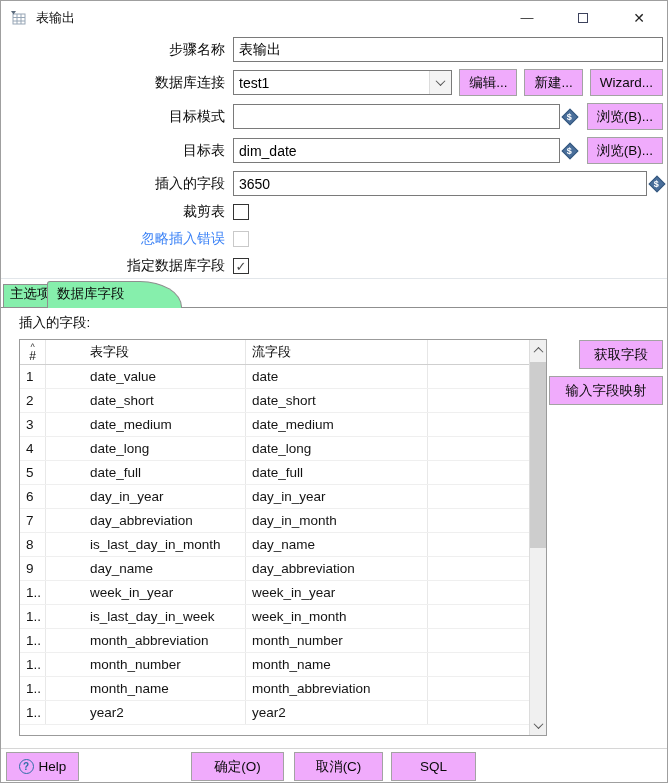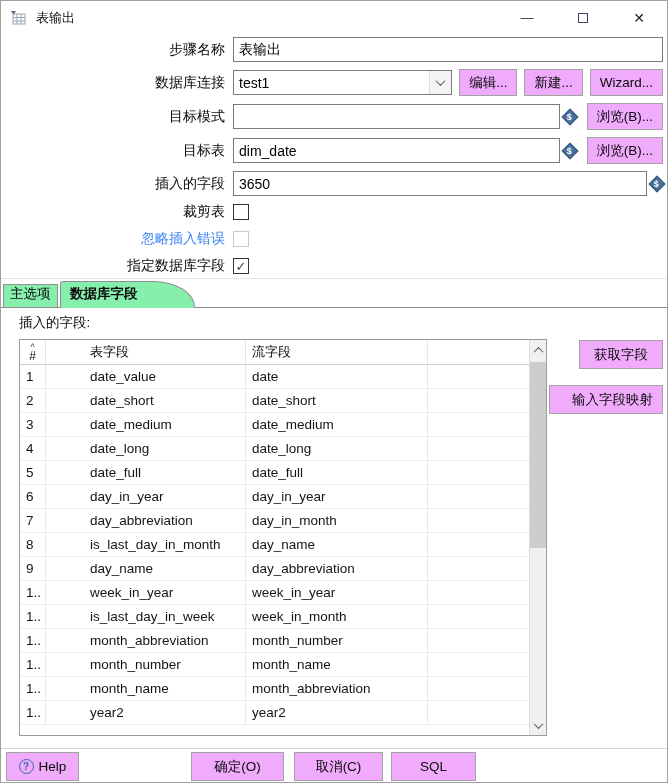--- a/index.html
+++ b/index.html
@@ -49,22 +49,22 @@
               font-size:13px; color:#444; line-height:1; }
   .checkbox.disabled { border-color:#c9c9c9; }
 
   
   .tabstrip { position:absolute; top:280px; left:0; right:0; height:27px; }
   .tabstrip-topline { position:absolute; top:-3px; left:0; right:0; border-top:1px solid #e2e6ea; }
   .tabstrip-line { position:absolute; bottom:0; left:0; right:0; border-bottom:1px solid #8f8f8f; }
   .tab { position:absolute; bottom:0; background:#86efac; font-size:13.5px; color:#0a0a0a;
          display:flex; align-items:flex-end; cursor:default; }
   .tab-plain { left:2px; height:24px; padding:0 6px 4px 6px; border:1px solid #8f8f8f; z-index:1; }
-  .tab-active { left:59px; height:27px; padding:0 56px 5px 9px; border:1px solid #8f8f8f;
-                border-bottom:none; border-radius:3px 42px 0 0 / 3px 26px 0 0; z-index:2;font-weight:bold; }
+  .tab-active { left:46px; height:27px; padding:0 56px 5px 9px; border:1px solid #8f8f8f;
+                border-bottom:none; border-radius:3px 42px 0 0 / 3px 26px 0 0; z-index:2; }
 
   
   .caption { position:absolute; top:313px; left:18px; font-size:13.5px; color:#0a0a0a; }
 
   .ftable { position:absolute; left:18px; top:338px; width:528px; height:397px;
             border:1px solid #9b9b9b; background:#fff; }
   .tgrid { position:absolute; left:0; top:0; right:17px; bottom:0; overflow:hidden; }
   .thead { display:flex; height:25px; border-bottom:1px solid #cfcfcf; align-items:stretch; }
   .thcell { font-size:13px; color:#0a0a0a; display:flex; align-items:center; padding-left:6px;
             border-right:1px solid #e6e6e6; }
@@ -84,21 +84,21 @@
   .sb-btn { position:absolute; left:0; width:16px; height:20px; display:flex;
             align-items:center; justify-content:center; }
   .sb-up { top:0; } .sb-down { bottom:0; }
   .sb-chev-up { width:7px; height:7px; border-left:1.6px solid #555; border-top:1.6px solid #555;
                 transform:rotate(45deg) translate(1px,1px); }
   .sb-chev-down { width:7px; height:7px; border-left:1.6px solid #555; border-bottom:1.6px solid #555;
                   transform:rotate(-45deg) translate(1px,-1px); }
   .sb-thumb { position:absolute; left:0; width:16px; top:22px; height:186px; background:#cdcdcd; }
 
   .btn-get { position:absolute; left:578px; top:339px; width:84px; height:29px; }
-  .btn-map { position:absolute; left:548px; top:384px; width:114px; height:29px;text-align:right; }
+  .btn-map { position:absolute; left:548px; top:375px; width:114px; height:29px; }
 
   
   .footer-line { position:absolute; left:0; right:0; top:747px; border-top:1px solid #d6d6d6; }
   .btn-help { position:absolute; left:5px; top:751px; width:73px; height:29px;
               display:flex; align-items:center; justify-content:center; gap:5px; }
   .help-icon { width:15px; height:15px; border-radius:50%; border:1.7px solid #2f6fa7;
                color:#2f6fa7; font-size:10px; font-weight:bold; display:flex;
                align-items:center; justify-content:center; line-height:1; }
   .btn-ok    { position:absolute; left:190px; top:751px; width:93px; height:29px; }
   .btn-cancel{ position:absolute; left:293px; top:751px; width:89px; height:29px; }

